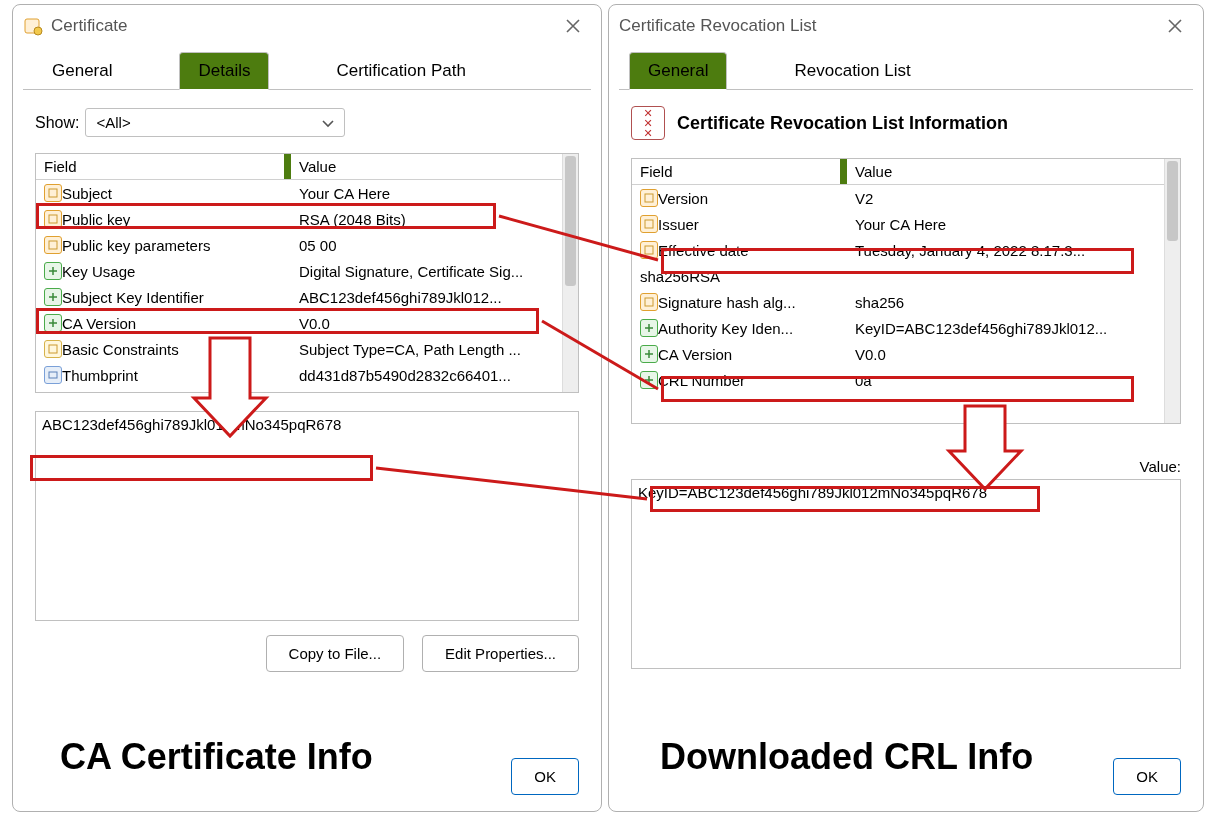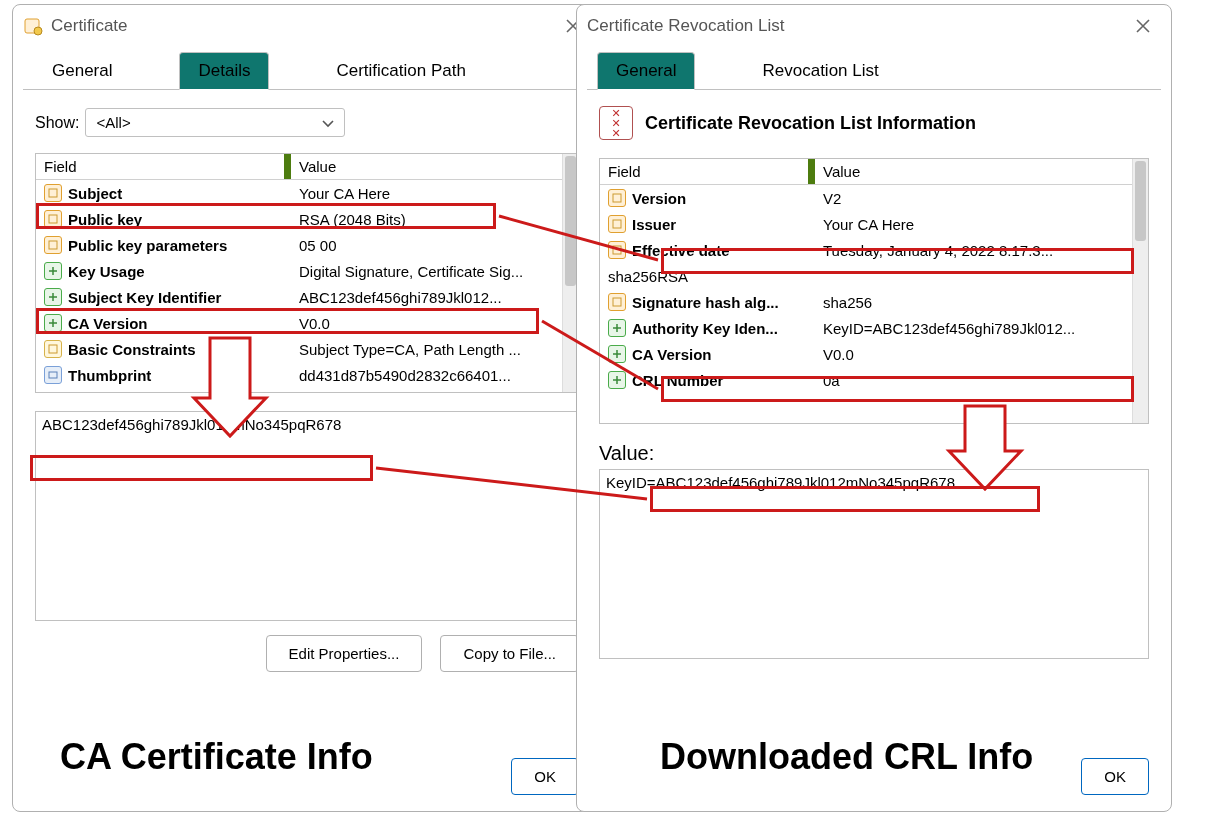--- a/index.html
+++ b/index.html
@@ -20,21 +20,21 @@
   .dialog {
     position: absolute;
     background: #fff;
     border: 1px solid #b0b0b0;
     border-radius: 8px;
     box-shadow: none;
     display: flex;
     flex-direction: column;
   }
   .dlg-left  { left: 12px;  top: 4px;  width: 590px; height: 808px; }
-  .dlg-right { left: 576px; top: 4px;  width: 596px; height: 808px; }
+  .dlg-right { left: 608px; top: 4px;  width: 596px; height: 808px; }
 
   .titlebar {
     height: 42px;
     display: flex;
     align-items: center;
     padding: 0 8px 0 10px;
     color: #555;
   }
   .titlebar .tb-icon { width: 20px; height: 20px; margin-right: 8px; }
   .titlebar .tb-title { flex: 1; font-size: 17px; }
@@ -51,21 +51,21 @@
     border: 1px solid transparent;
     border-bottom: none;
     position: relative;
     top: 1px;
     cursor: pointer;
   }
   .tab.active {
     border-color: #c0c0c0;
     border-bottom: 1px solid #fff;
     border-radius: 4px 4px 0 0;
-    background:#0f766e;
+    background:#4d7c0f;
   }
 
   
   .body { padding: 12px 22px 8px 22px; flex:1; display:flex; flex-direction:column; }
 
   .show-row { display:flex; align-items:center; gap:6px; margin: 6px 0 16px 0; }
   .show-row label { font-size:16px; }
   .show-row .select {
     border:1px solid #c0c0c0; border-radius:3px; padding:5px 10px; min-width:260px;
     display:flex; justify-content:space-between; align-items:center; font-size:15px;
@@ -76,21 +76,21 @@
     border:1px solid #c0c0c0; display:flex; flex-direction:column; position:relative;
   }
   .list-head {
     display:flex; border-bottom:1px solid #d0d0d0; font-size:15px;
   }
   .list-head .col, .row .c1, .row .c2 { padding:4px 8px; }
   .list-head .col.c1 { width: 255px; border-right:7px solid #4d7c0f; }
   .list-head .col.c2 { flex:1; }
   .rows { max-height: 232px; overflow:hidden; }
   .row { display:flex; align-items:center; height:26px; font-size:15px; }
-  .row .c1 { width:255px; display:flex; align-items:center; gap:6px; white-space:nowrap;font-weight:bold; }
+  .row .c1 { width:255px; display:flex; align-items:center; white-space:nowrap; }
   .row .c2 { flex:1; white-space:nowrap; overflow:hidden; text-overflow:ellipsis; }
   .scroll-track {
     position:absolute; right:0; top:0; bottom:0; width:16px; background:#eee;
     border-left:1px solid #ddd;
   }
   .scroll-thumb {
     position:absolute; left:2px; right:2px; background:#c7c7c7; border-radius:3px;
   }
 
   
@@ -101,21 +101,21 @@
   .fico.prop { background:#fff0d6; border:1px solid #e0a030; }
   .fico.ext  { background:#e8f6e8; border:1px solid #4aab4a; }
   .fico.constraint { background:#fff7dd; border:1px solid #d6b24a; }
   .fico.thumb{ background:#e6eef8; border:1px solid #7aa0d8; }
 
   
   .valuebox {
     margin-top:18px; border:1px solid #c0c0c0;
     height: 210px; padding:4px 6px; font-size:15px; overflow:hidden;
   }
-  .valuebox-label { font-size:20px; margin-top:18px; }
+  .valuebox-label { font-size:15px; margin-top:34px;text-align:right; }
   .valuebox2 { border:1px solid #c0c0c0; height: 190px; padding:4px 6px; font-size:15px; margin-top:4px; }
 
   
   .btn-row { display:flex; justify-content:flex-end; gap:18px; margin-top:14px; }
   .btn {
     border:1px solid #b0b0b0; border-radius:4px; padding:9px 22px;
     font-size:15px; background:#fff; cursor:pointer;
   }
   .btn.default { border-color:#0067c0; }
 
@@ -282,22 +282,22 @@
       <div class="scroll-track">
         <div class="scroll-thumb" style="top:2px; height:130px;"></div>
       </div>
     </div>
 
     <div class="valuebox">
       <span>ABC123def456ghi789Jkl012mNo345pqR678</span>
     </div>
 
     <div class="btn-row">
+      <div class="btn">Copy to File...</div>
       <div class="btn">Edit Properties...</div>
-      <div class="btn">Copy to File...</div>
     </div>
   </div>
 
   <div class="ok-row">
     <div class="btn default">OK</div>
   </div>
 </div>
 
 <div class="dialog dlg-right">
   <div class="titlebar">

